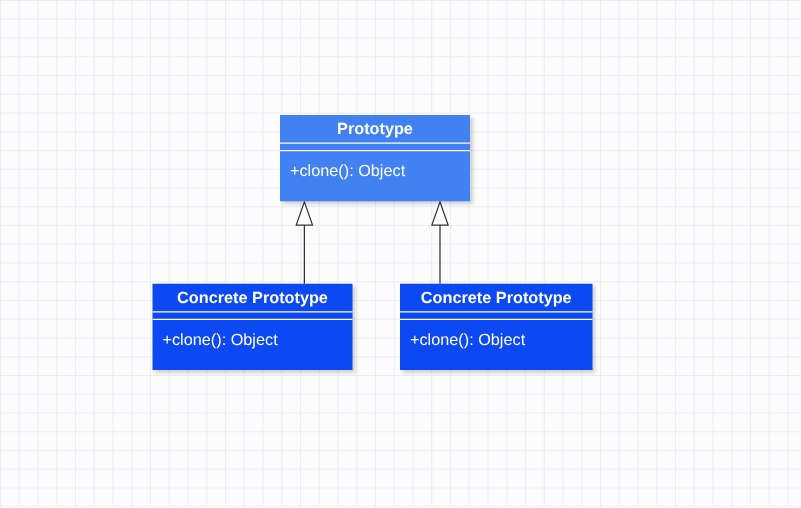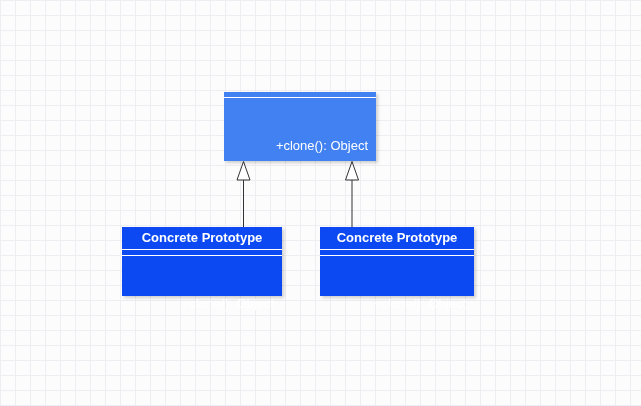--- a/index.html
+++ b/index.html
@@ -39,22 +39,21 @@
     font-size: 13px;
     border-bottom: 1px solid #ffffff;
   }
   .uml-class .attrs {
     height: 5px;
     border-bottom: 1px solid #ffffff;
   }
   .uml-class .methods {
     padding: 8px 8px 0 8px;
     font-size: 13px;
-    text-align: right;
-    margin-top: 32px;
+    text-align: left;
   }
   .box-prototype {
     left: 224px;
     top: 92px;
     width: 152px;
     height: 69px;
     background: #4181f2;
   }
   .box-concrete-left {
     left: 122px;
@@ -89,20 +88,23 @@
       <line x1="243.5" y1="180" x2="243.5" y2="227" stroke="#333333" stroke-width="1"></line>
       <polygon points="243.5,161.5 237,180 250,180" fill="#ffffff" stroke="#333333" stroke-width="1"></polygon>
     </g>
     <g>
       <line x1="352" y1="180" x2="352" y2="227" stroke="#333333" stroke-width="1"></line>
       <polygon points="352,161.5 345.5,180 358.5,180" fill="#ffffff" stroke="#333333" stroke-width="1"></polygon>
     </g>
   </svg>
 
   <div class="uml-class box-prototype">
+    <div class="hdr">
+      <span>Prototype</span>
+    </div>
     <div class="attrs"></div>
     <div class="methods">
       <span>+clone(): Object</span>
     </div>
   </div>
 
   <div class="uml-class box-concrete-left">
     <div class="hdr">
       <span>Concrete Prototype</span>
     </div>

